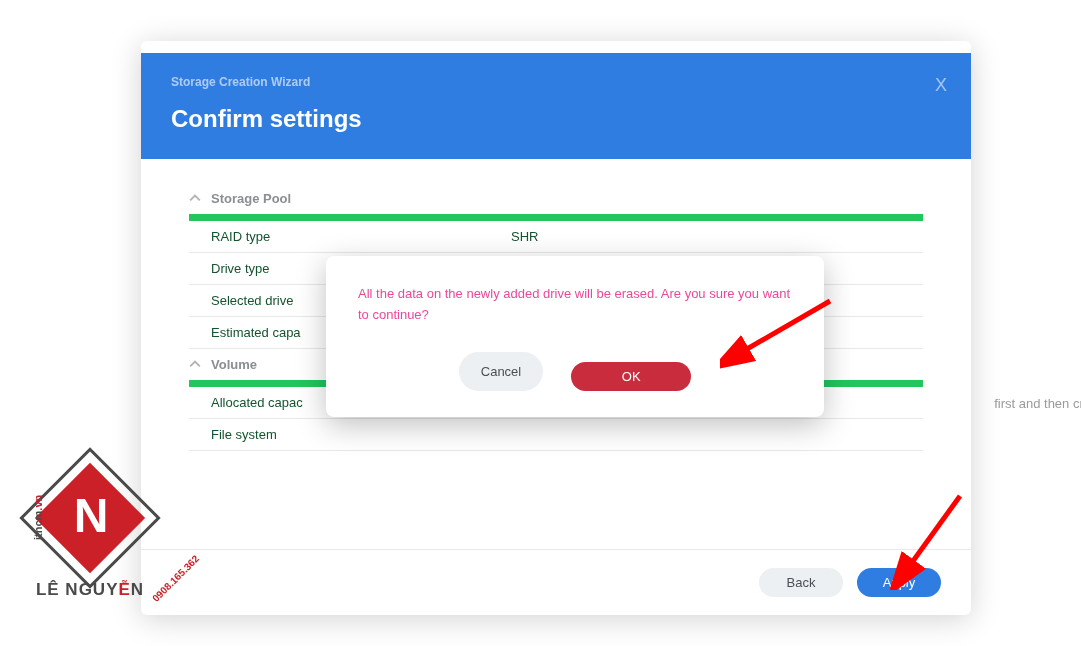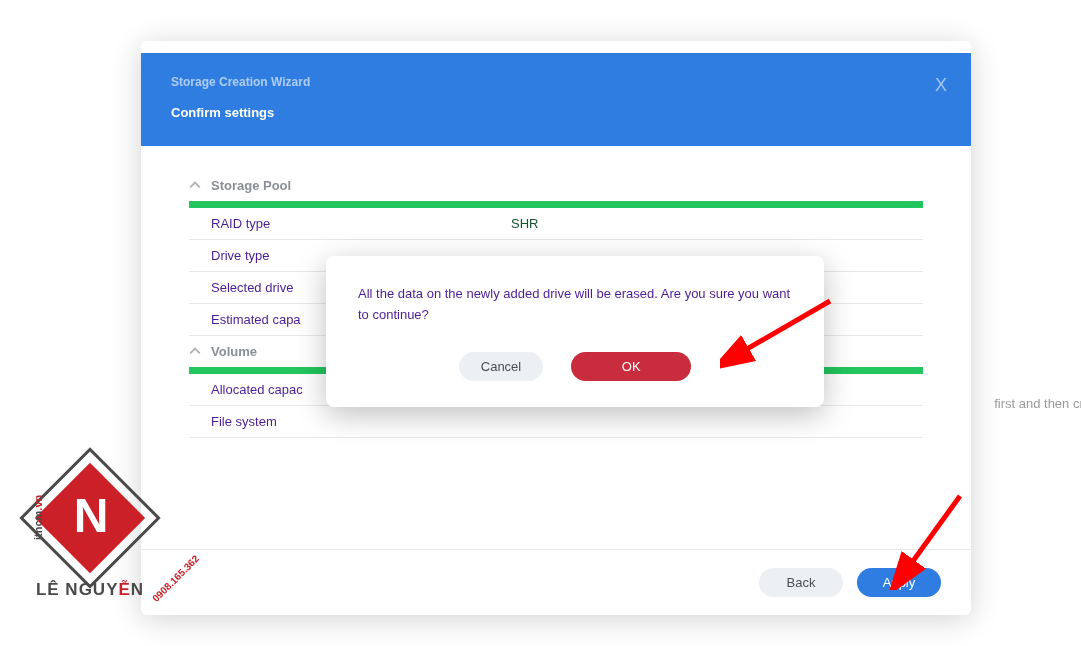--- a/index.html
+++ b/index.html
@@ -38,21 +38,21 @@
     position: relative;
     margin-top: 12px;
   }
   .wiz-title-small {
     font-size: 12px;
     font-weight: bold;
     opacity: 0.6;
     margin-bottom: 16px;
   }
   .wiz-title-big {
-    font-size: 13px;
+    font-size: 24px;
     font-weight: bold;
   }
   .wiz-close {
     position: absolute;
     top: 22px;
     right: 24px;
     font-size: 18px;
     color: #fff;
     opacity: 0.55;
     cursor: pointer;
@@ -77,21 +77,21 @@
     margin-right: 8px;
     color: #b0b4b8;
   }
   .row {
     display: flex;
     padding: 8px 0 8px 22px;
     border-bottom: 1px solid #e8e8e8;
   }
   .row .key {
     width: 300px;
-    color: #4c1d95;
+    color: #14532d;
   }
   .row .val {
     flex: 1;
     color: #14532d;
   }
   .wiz-footer {
     position: absolute;
     bottom: 0;
     left: 0;
     right: 0;
@@ -114,37 +114,38 @@
     background: #EDF0F2;
     color: #4a4f55;
   }
   .btn-primary {
     background: #2F7DE1;
     color: #fff;
   }
   .btn-danger {
     background: #C92C3C;
     color: #fff;
+    margin-top: 10px;
   }
 
   .modal {
     position: absolute;
     left: 326px;
     top: 256px;
     width: 498px;
     background: #fff;
     border-radius: 8px;
     box-shadow: 0 8px 30px rgba(0,0,0,0.25);
     padding: 28px 32px 26px 32px;
     box-sizing: border-box;
   }
   .modal-text {
     font-size: 13px;
     line-height: 1.6;
-    color: #4c1d95;
+    color: #ec4899;
     margin-bottom: 26px;
   }
   .modal-buttons {
     display: flex;
     justify-content: center;
     gap: 28px;
   }
 
   
   .logo-wrap {

